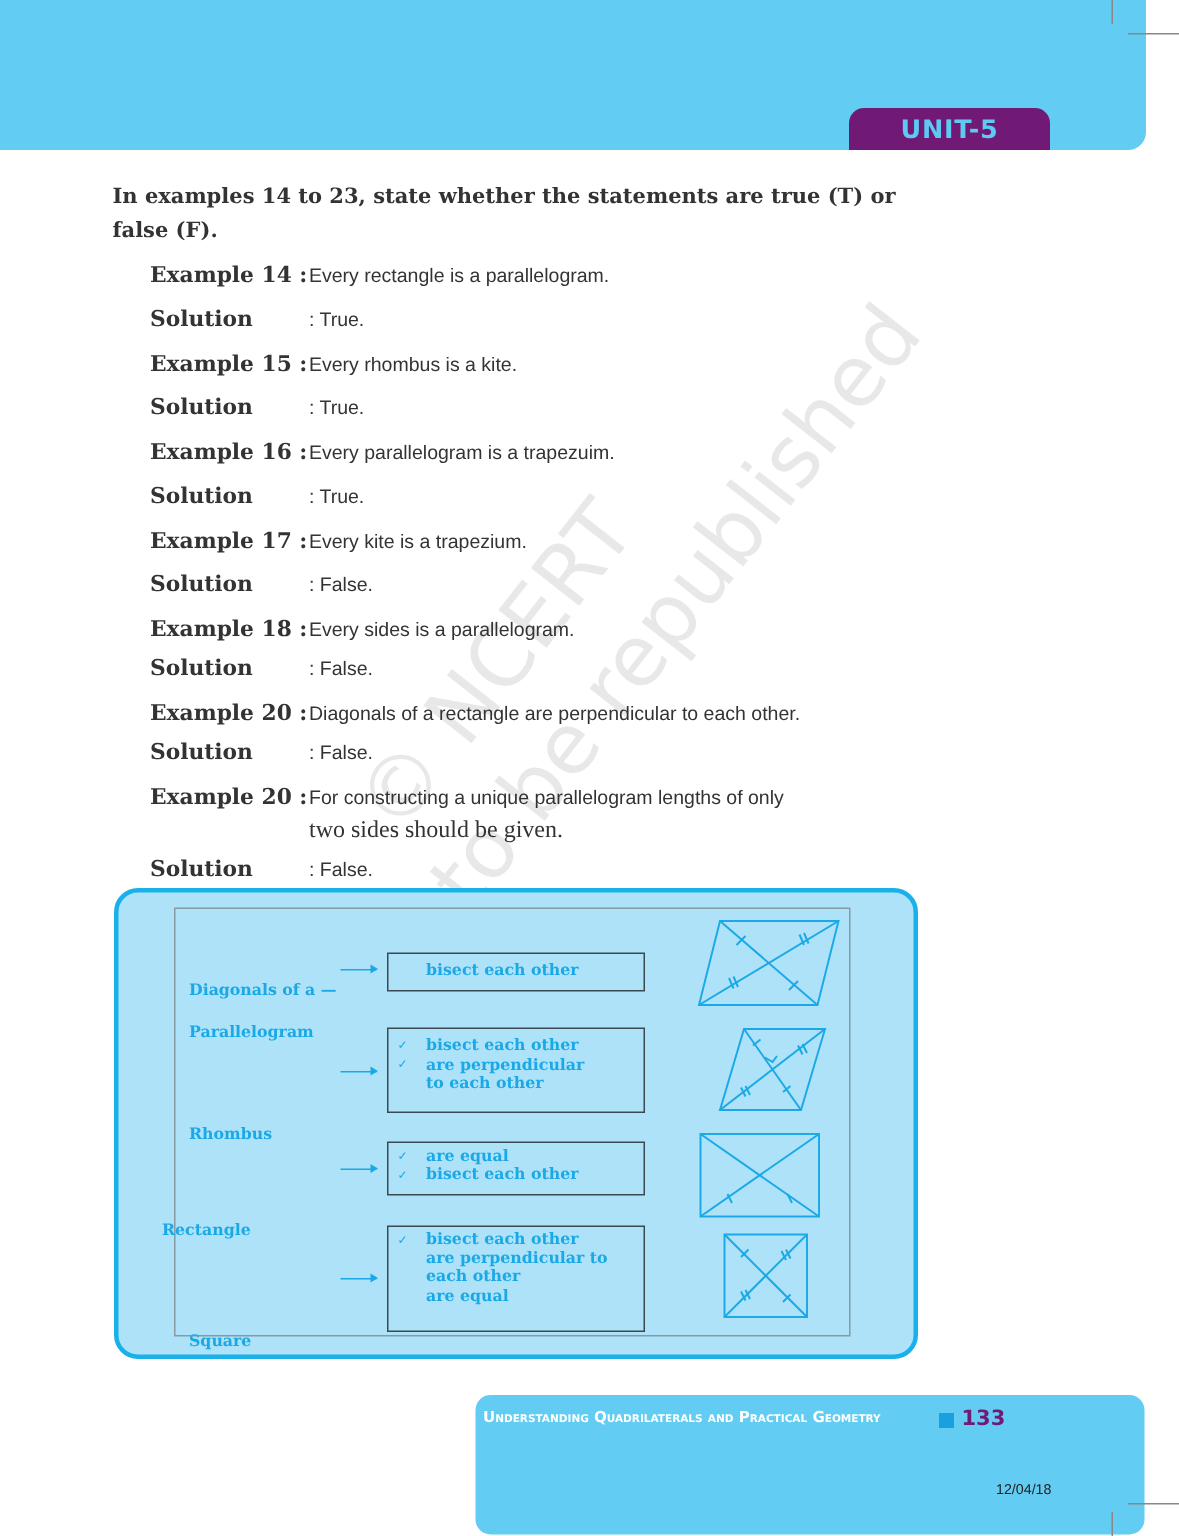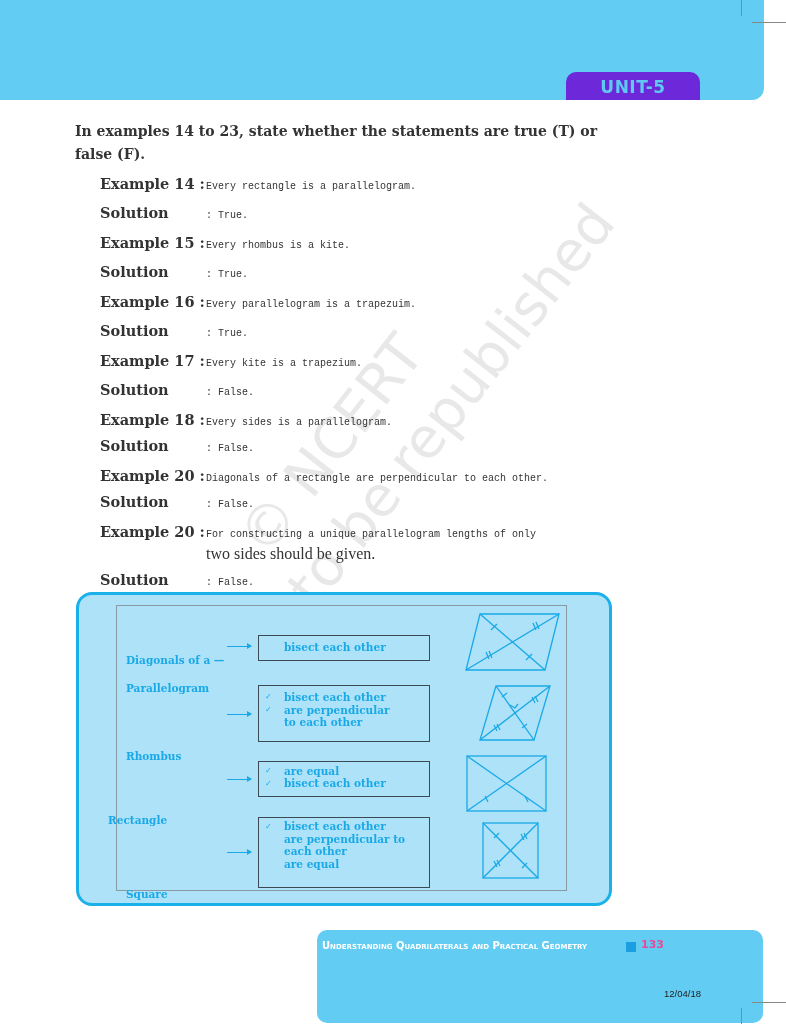--- a/index.html
+++ b/index.html
@@ -1,40 +1,40 @@
 <!DOCTYPE html>
 <html><head>
 <meta charset="utf-8">
 <style>
   html, body { margin:0; padding:0; }
   body { width:786px; height:1024px; position:relative; overflow:hidden; background:#ffffff; font-family:"DejaVu Serif", serif; color:#333; }
   .top-band { position:absolute; left:0; top:0; width:764px; height:100px; background:#63ccf3; border-bottom-right-radius:12px; }
-  .unit-tab { position:absolute; left:566px; top:72px; width:134px; height:28px; background:#6d28d9; border-top-left-radius:10px; border-top-right-radius:10px; text-align:center; }
+  .unit-tab { position:absolute; left:566px; top:72px; width:134px; height:28px; background:#701a75; border-top-left-radius:10px; border-top-right-radius:10px; text-align:center; }
   .unit-tab span { font-family:"DejaVu Sans", sans-serif; font-weight:bold; font-size:17px; color:#5ec9f2; line-height:30px; letter-spacing:0.5px; }
   .crop-v { position:absolute; width:1px; background:#888; }
   .crop-h { position:absolute; height:1px; background:#888; }
   .intro { position:absolute; left:75px; top:120px; width:560px; font-family:"DejaVu Serif", serif; font-weight:bold; font-size:14px; line-height:23px; color:#333; }
   .ex-row { position:absolute; left:100px; font-size:14.5px; color:#333; white-space:nowrap; }
   .ex-label { font-weight:bold; display:inline-block; width:106px; }
-  .ex-text { font-family:Liberation Mono, monospace; font-size:10px; }
+  .ex-text { font-family:Liberation Sans, sans-serif; font-size:13px; }
   .ex-cont { position:absolute; left:206px; font-family:Liberation Serif, serif; font-size:16px; color:#333; }
   .diagram-box { position:absolute; left:76px; top:592px; width:536px; height:314px; background:#ade2f9; border:3px solid #1ab0ea; border-radius:16px; box-sizing:border-box; }
   .inner-frame { position:absolute; left:116px; top:605px; width:451px; height:286px; border:1px solid #8a9aa3; box-sizing:border-box; }
   .dlabel { position:absolute; font-family:"DejaVu Serif", serif; font-weight:bold; font-size:10.5px; color:#1aa9e6;margin-top:41px; }
   .arrow { position:absolute; height:1px; background:#1aa9e6; width:24px; }
   .arrow::after { content:""; position:absolute; right:-1px; top:-3px; border-left:5px solid #1aa9e6; border-top:3.5px solid transparent; border-bottom:3.5px solid transparent; }
   .pbox { position:absolute; left:258px; border:1.5px solid #3b4a52; box-sizing:border-box; }
   .pline { position:absolute; left:284px; font-family:"DejaVu Serif", serif; font-weight:bold; font-size:10.5px; color:#1aa9e6; line-height:12.5px; white-space:nowrap; }
   .tick { position:absolute; left:265px; font-size:8px; color:#1aa9e6; }
   .shape { position:absolute; }
   .watermark { position:absolute; left:150px; top:620px; font-family:"DejaVu Sans", sans-serif; font-size:56px; color:rgba(150,150,150,0.22); transform:rotate(-52deg); transform-origin:left top; white-space:nowrap; line-height:70px; pointer-events:none; }
   .footer-band { position:absolute; left:317px; top:930px; width:446px; height:93px; background:#63ccf3; border-radius:10px; }
   .footer-title { position:absolute; left:322px; top:940px; font-family:"DejaVu Sans", sans-serif; font-weight:bold; font-size:10px; color:#fff; font-variant:small-caps; white-space:nowrap; }
   .footer-square { position:absolute; left:626px; top:942px; width:10px; height:10px; background:#1a9fe0; }
-  .footer-page { position:absolute; left:641px; top:938px; font-family:"DejaVu Sans", sans-serif; font-weight:bold; font-size:11px; color:#ec4899; }
+  .footer-page { position:absolute; left:641px; top:938px; font-family:"DejaVu Sans", sans-serif; font-weight:bold; font-size:14px; color:#701a75; }
   .footer-date { position:absolute; left:664px; top:988px; font-family:"Liberation Sans", sans-serif; font-size:9.5px; color:#222; }
 </style>
 </head>
 <body>
 
 <div class="top-band"></div>
 <div class="unit-tab">
   <span>UNIT-5</span>
 </div>
 <div class="crop-v" style="left:741px;top:0;height:16px;"></div>

